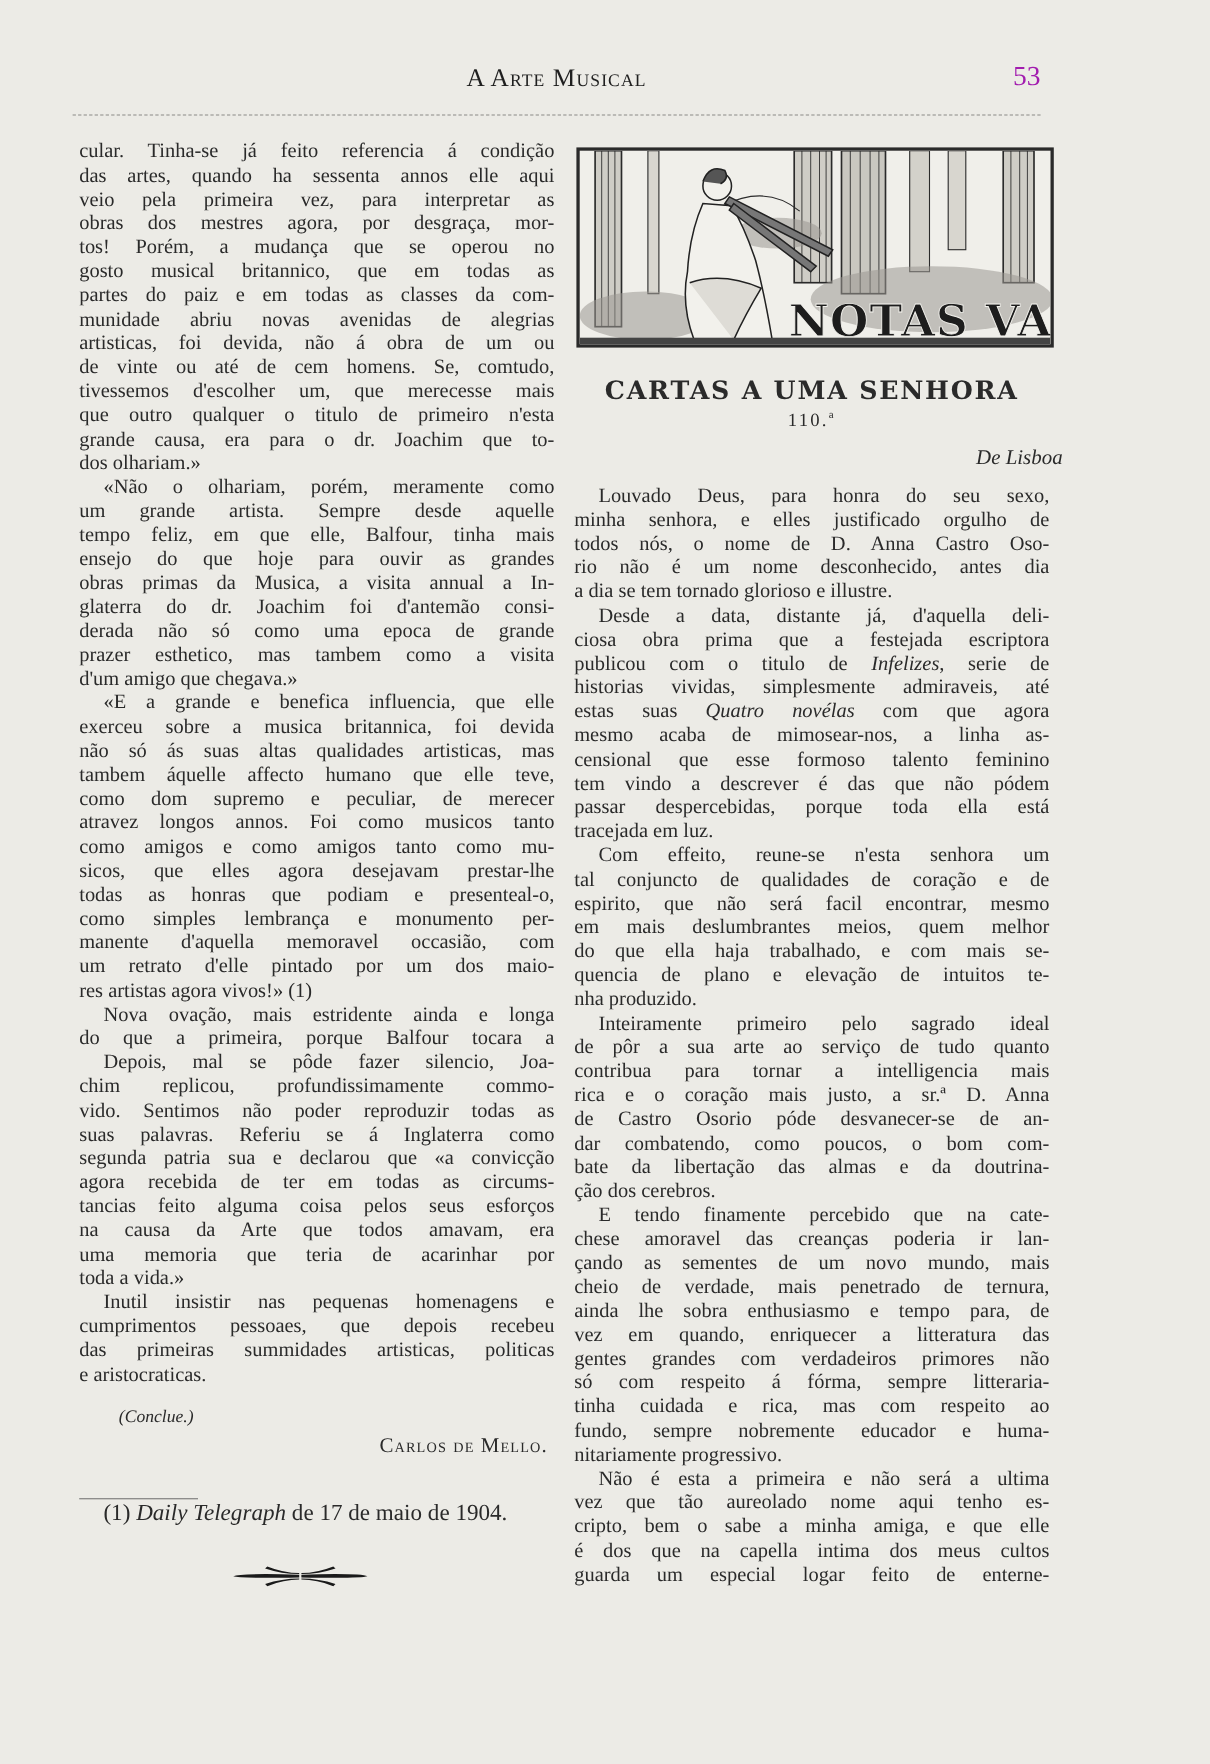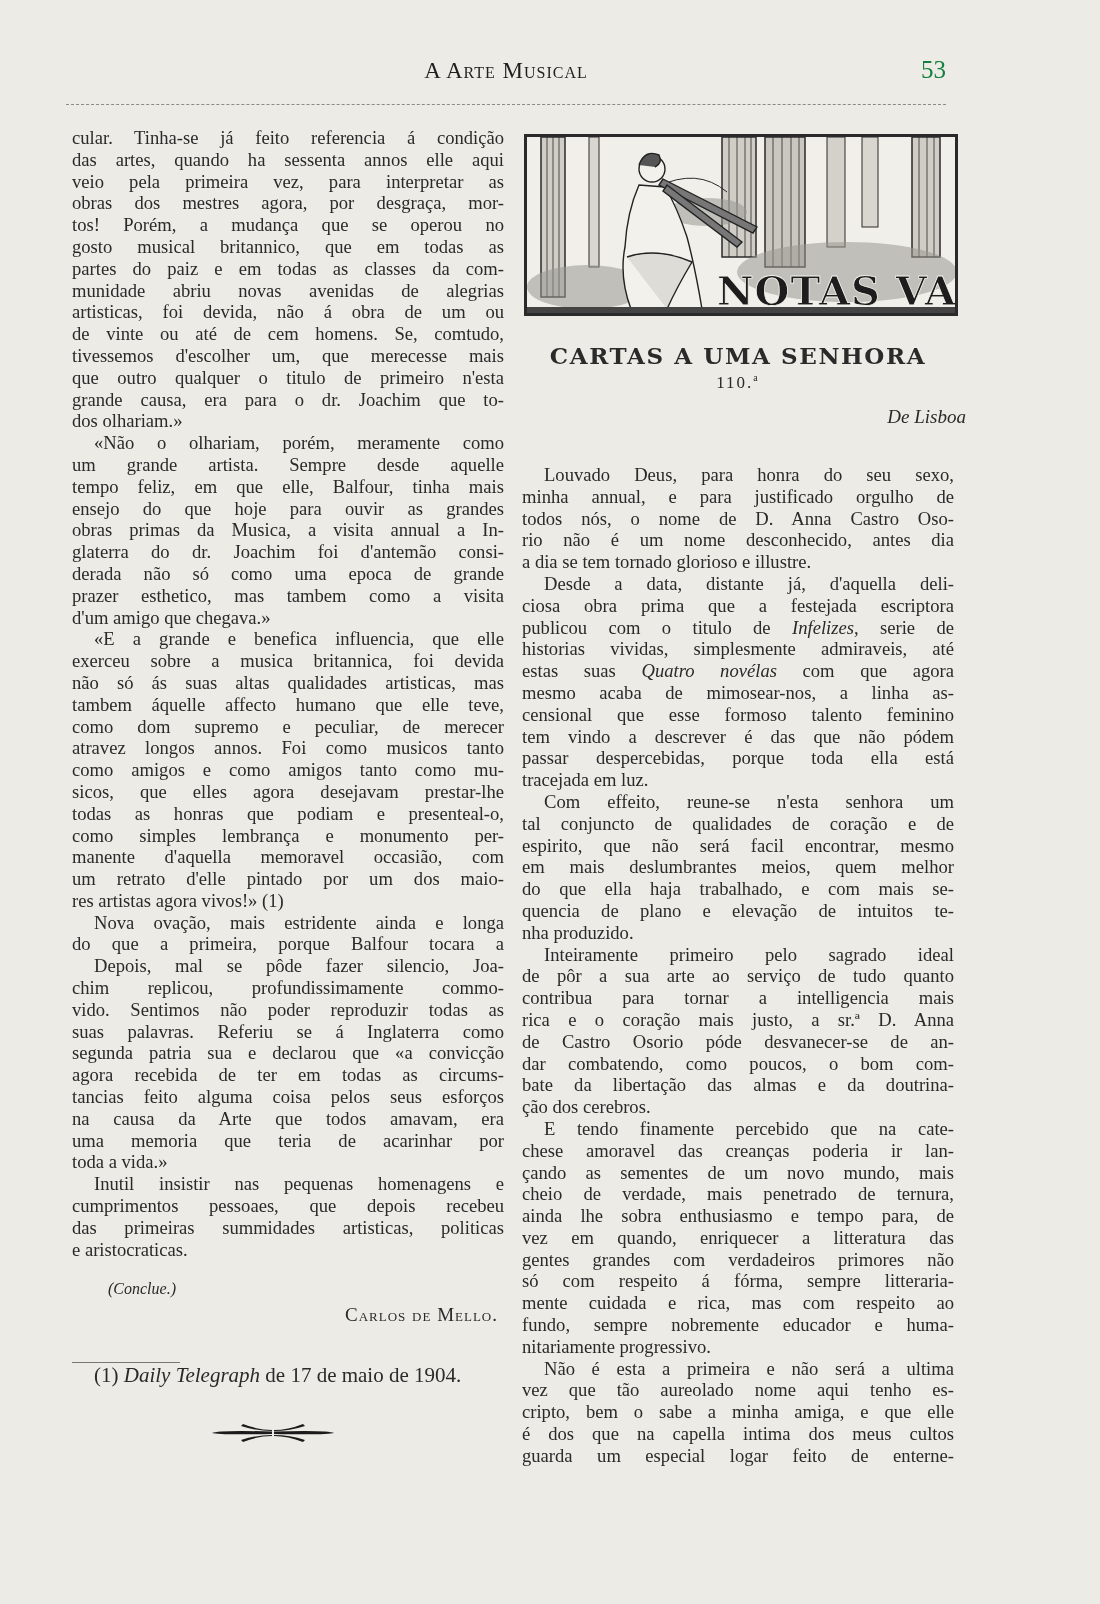--- a/index.html
+++ b/index.html
@@ -7,28 +7,28 @@
     width: 1100px; height: 1604px; position: relative; overflow: hidden;
     background: #ecebe6;
     color: #2a2a2a;
     font-family: "Liberation Serif", "DejaVu Serif", serif;
   }
   .page-header { position: absolute; top: 58px; left: 66px; width: 880px; height: 40px; }
   .running-title {
     position: absolute; left: 0; right: 0; top: 0; text-align: center;
     font-size: 23px; letter-spacing: 1px; font-variant: small-caps; color: #1f1f1f;
   }
-  .page-number { position: absolute; right: 0; top: -2px; font-size: 25px; color: #15803d; }
+  .page-number { position: absolute; right: 0; top: -2px; font-size: 25px; color: #a21caf; }
   .header-rule {
     position: absolute; top: 104px; left: 66px; width: 880px; height: 0;
     border-top: 1px dashed #8a8a86;
   }
   .col { position: absolute; top: 127px; font-size: 18.6px; line-height: 21.8px; }
   .col-left { left: 72px; width: 432px; }
-  .col-right { left: 522px; width: 432px; top: 464px; }
+  .col-right { left: 522px; width: 432px; top: 440px; }
   .line { display: block; white-space: nowrap; text-align: justify; text-align-last: justify; height: 21.8px; }
   .line.last { text-align-last: left; }
   .line.indent { padding-left: 22px; }
   .signoff-row { position: relative; height: 60px; margin-top: 18px; }
   .conclue { position: absolute; left: 36px; top: 0; font-style: italic; font-size: 16px; }
   .author {
     position: absolute; right: 6px; top: 26px; font-variant: small-caps; font-size: 19px; letter-spacing: 1px;
   }
   .footnote-rule { width: 108px; border-top: 1px solid #777; margin: 24px 0 0 0; }
   .footnote { margin-top: 2px; padding-left: 22px; font-size: 21px; }
@@ -169,21 +169,21 @@
 
 <div class="section-title">CARTAS A UMA SENHORA</div>
 <div class="letter-number">
   <span>110.</span><sup>a</sup>
 </div>
 <div class="dateline">De Lisboa</div>
 
 <div class="col col-right">
   <div id="right-lines">
       <span class="line indent">Louvado Deus, para honra do seu sexo,</span>
-      <span class="line">minha annual, e para justificado orgulho de</span>
+      <span class="line">minha senhora, e elles justificado orgulho de</span>
       <span class="line">todos nós, o nome de D. Anna Castro Oso-</span>
       <span class="line">rio não é um nome desconhecido, antes dia</span>
       <span class="line last">a dia se tem tornado glorioso e illustre.</span>
       <span class="line indent">Desde a data, distante já, d'aquella deli-</span>
       <span class="line">ciosa obra prima que a festejada escriptora</span>
       <span class="line">publicou com o titulo de <i class="it">Infelizes</i>, serie de</span>
       <span class="line">historias vividas, simplesmente admiraveis, até</span>
       <span class="line">estas suas <i class="it">Quatro novélas</i> com que agora</span>
       <span class="line">mesmo acaba de mimosear-nos, a linha as-</span>
       <span class="line">censional que esse formoso talento feminino</span>
@@ -206,21 +206,21 @@
       <span class="line">bate da libertação das almas e da doutrina-</span>
       <span class="line last">ção dos cerebros.</span>
       <span class="line indent">E tendo finamente percebido que na cate-</span>
       <span class="line">chese amoravel das creanças poderia ir lan-</span>
       <span class="line">çando as sementes de um novo mundo, mais</span>
       <span class="line">cheio de verdade, mais penetrado de ternura,</span>
       <span class="line">ainda lhe sobra enthusiasmo e tempo para, de</span>
       <span class="line">vez em quando, enriquecer a litteratura das</span>
       <span class="line">gentes grandes com verdadeiros primores não</span>
       <span class="line">só com respeito á fórma, sempre litteraria-</span>
-      <span class="line">mente cuidada e rica, mas com respeito ao</span>
+      <span class="line">tinha cuidada e rica, mas com respeito ao</span>
       <span class="line">fundo, sempre nobremente educador e huma-</span>
       <span class="line last">nitariamente progressivo.</span>
       <span class="line indent">Não é esta a primeira e não será a ultima</span>
       <span class="line">vez que tão aureolado nome aqui tenho es-</span>
       <span class="line">cripto, bem o sabe a minha amiga, e que elle</span>
       <span class="line">é dos que na capella intima dos meus cultos</span>
       <span class="line">guarda um especial logar feito de enterne-</span>
     </div>
 </div>
 

